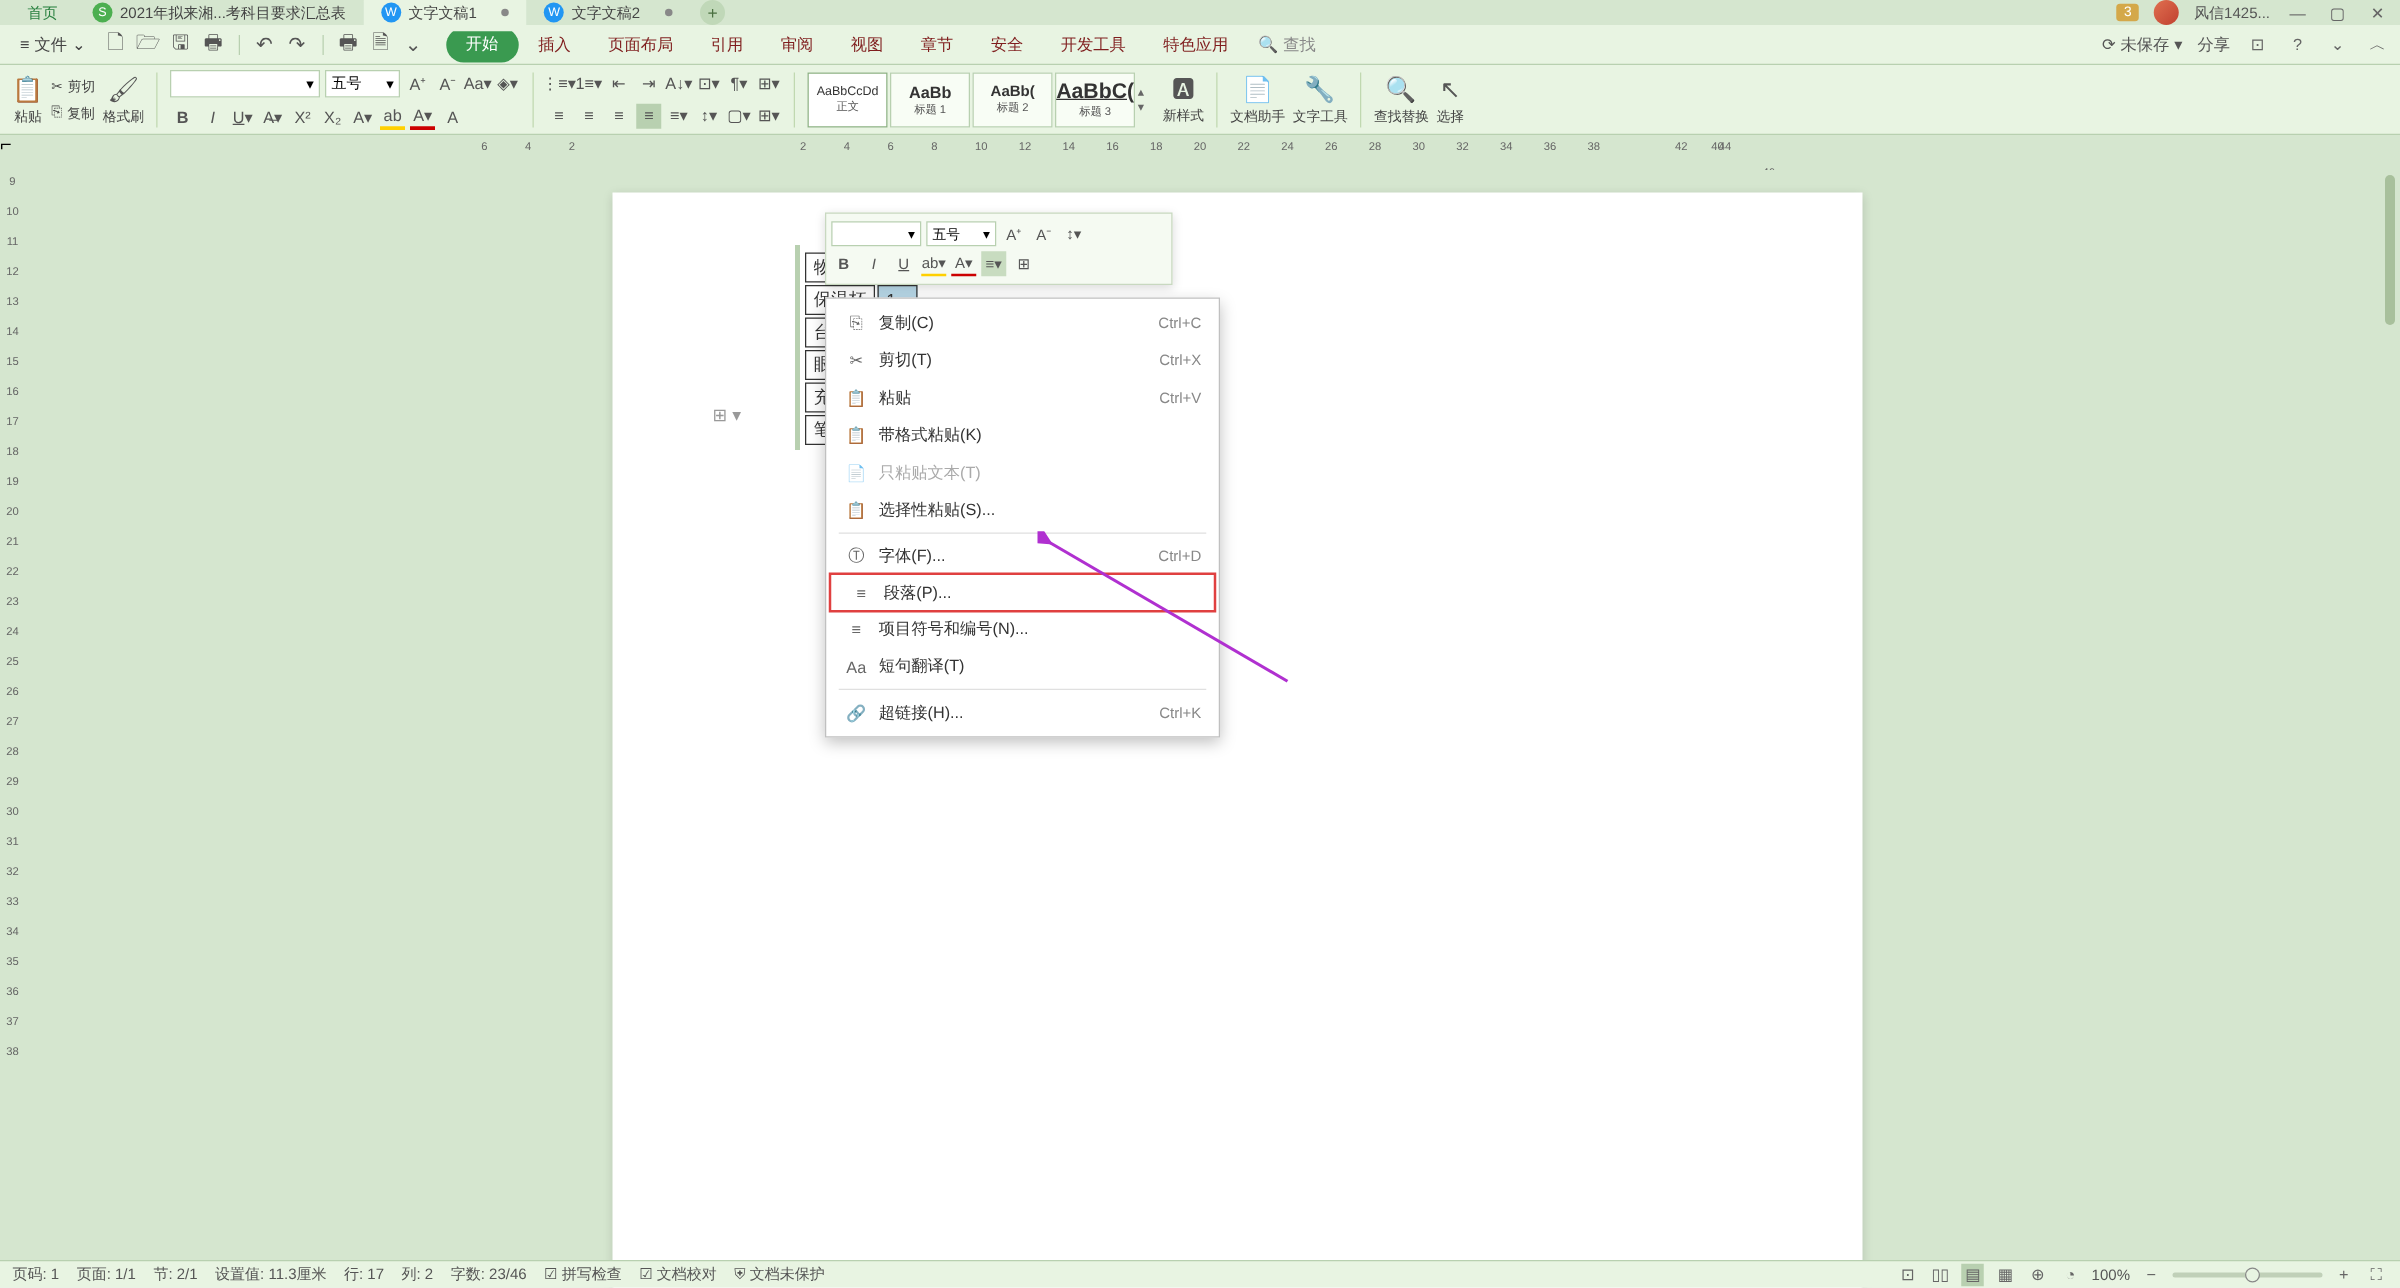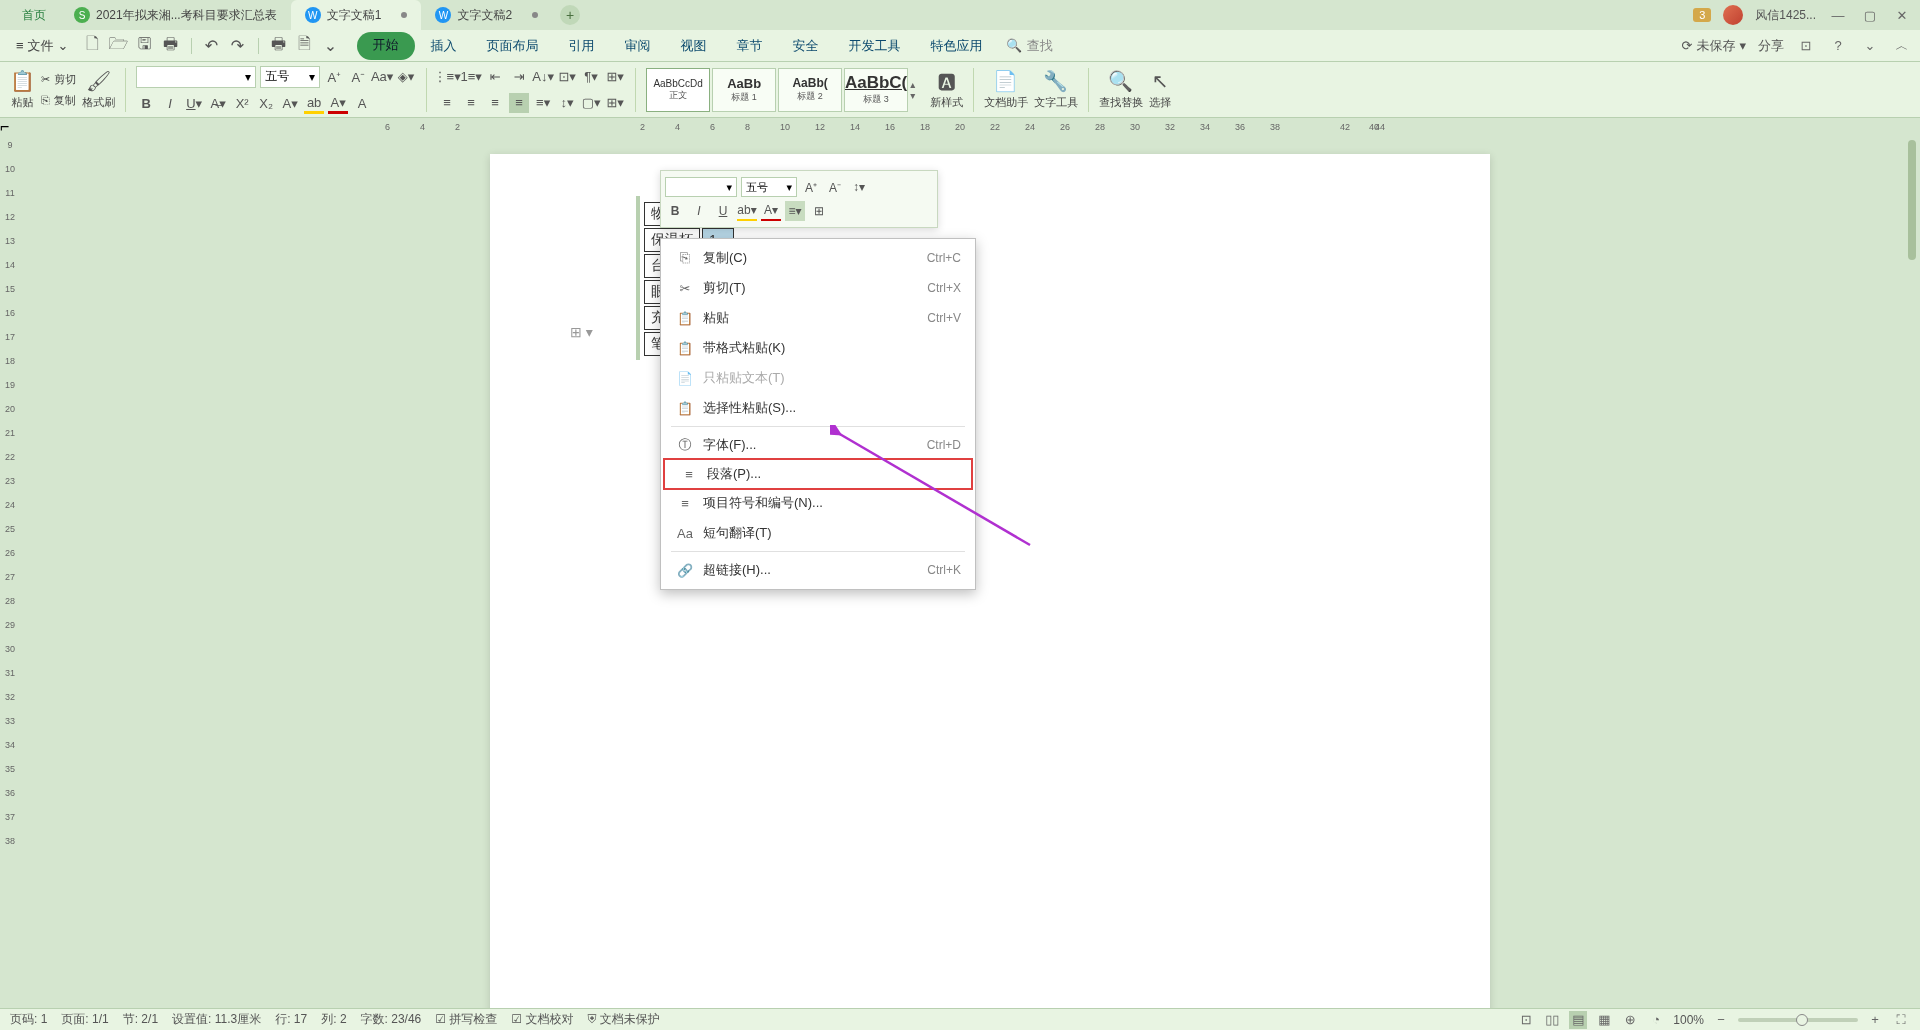--- a/index.html
+++ b/index.html
@@ -1,19 +1,19 @@
 <!DOCTYPE html>
 <html><head>
 <meta charset="utf-8">
 <style>
 * { margin: 0; padding: 0; box-sizing: border-box; font-family: "Microsoft YaHei", sans-serif; }
 body { background: #d5e6cf; overflow: hidden; width: 1920px; height: 1030px; position: relative; }
 
 
-.title-bar { height: 30px; background: #d5e6cf; display: flex; align-items: center; padding: 0 8px; }
+.title-bar { height: 20px; background: #d5e6cf; display: flex; align-items: center; padding: 0 8px; }
 .tab { display: flex; align-items: center; padding: 0 14px; height: 30px; font-size: 12px; color: #444; cursor: pointer; position: relative; }
 .tab.home { color: #2a8040; font-weight: 500; }
 .tab.active { background: #e8f4e2; border-radius: 6px 6px 0 0; }
 .tab-icon { width: 16px; height: 16px; border-radius: 50%; margin-right: 6px; display: inline-flex; align-items: center; justify-content: center; font-size: 10px; color: #fff; }
 .tab-icon.green { background: #4caf50; }
 .tab-icon.blue { background: #2196f3; }
 .tab-dot { width: 6px; height: 6px; border-radius: 50%; background: #888; margin-left: 20px; }
 .add-tab { width: 20px; height: 20px; background: #c0d8b8; border-radius: 50%; display: flex; align-items: center; justify-content: center; color: #4a7040; margin-left: 8px; font-size: 14px; }
 .title-right { margin-left: auto; display: flex; align-items: center; gap: 12px; }
 .badge-3 { background: #d4a84a; color: #fff; padding: 1px 6px; border-radius: 3px; font-size: 11px; }
@@ -21,22 +21,22 @@
 .user-name { font-size: 12px; color: #555; }
 .win-btn { width: 20px; height: 20px; display: flex; align-items: center; justify-content: center; color: #666; font-size: 13px; }
 
 
 .menu-bar { height: 32px; background: #e8f4e2; display: flex; align-items: center; padding: 0 8px; border-bottom: 1px solid #b8d0b0; }
 .file-menu { display: flex; align-items: center; gap: 4px; padding: 0 8px; font-size: 13px; color: #444; }
 .qat { display: flex; gap: 6px; margin-left: 6px; align-items: center;}
 .qat-btn { width: 20px; height: 20px; display: flex; align-items: center; justify-content: center; color: #555; }
 .qat-sep { width: 1px; height: 16px; background: #b8d0b0; margin: 0 4px;}
 .menu-tabs { display: flex; margin-left: 16px; gap: 2px; }
-.menu-tab { padding: 5px 14px; font-size: 13px; color: #0c4a6e; cursor: pointer; border-radius: 4px 4px 0 0; }
-.menu-tab.active { background: #3a9a50; color: #0f172a; border-radius: 14px; padding: 4px 16px;}
+.menu-tab { padding: 5px 14px; font-size: 13px; color: #7f1d1d; cursor: pointer; border-radius: 4px 4px 0 0; }
+.menu-tab.active { background: #3a9a50; color: #ffffff; border-radius: 14px; padding: 4px 16px;}
 .search-box { display: flex; align-items: center; margin-left: 10px; color: #888; font-size: 13px; gap: 4px;}
 .menu-right { margin-left: auto; display: flex; align-items: center; gap: 12px; font-size: 13px; color: #555; }
 .unsaved { display: flex; align-items: center; gap: 4px; }
 
 
 .ribbon { height: 56px; background: #e8f4e2; display: flex; align-items: center; padding: 0 10px; border-bottom: 1px solid #b8d0b0; gap: 6px; }
 .ribbon-big { display: flex; flex-direction: column; align-items: center; font-size: 11px; color: #444; gap: 2px; }
 .ribbon-big-icon { font-size: 20px; color: #555; }
 .ribbon-small { display: flex; align-items: center; gap: 4px; font-size: 11px; color: #444; }
 .ribbon-sep { width: 1px; height: 44px; background: #c0d8b0; margin: 0 4px; }

